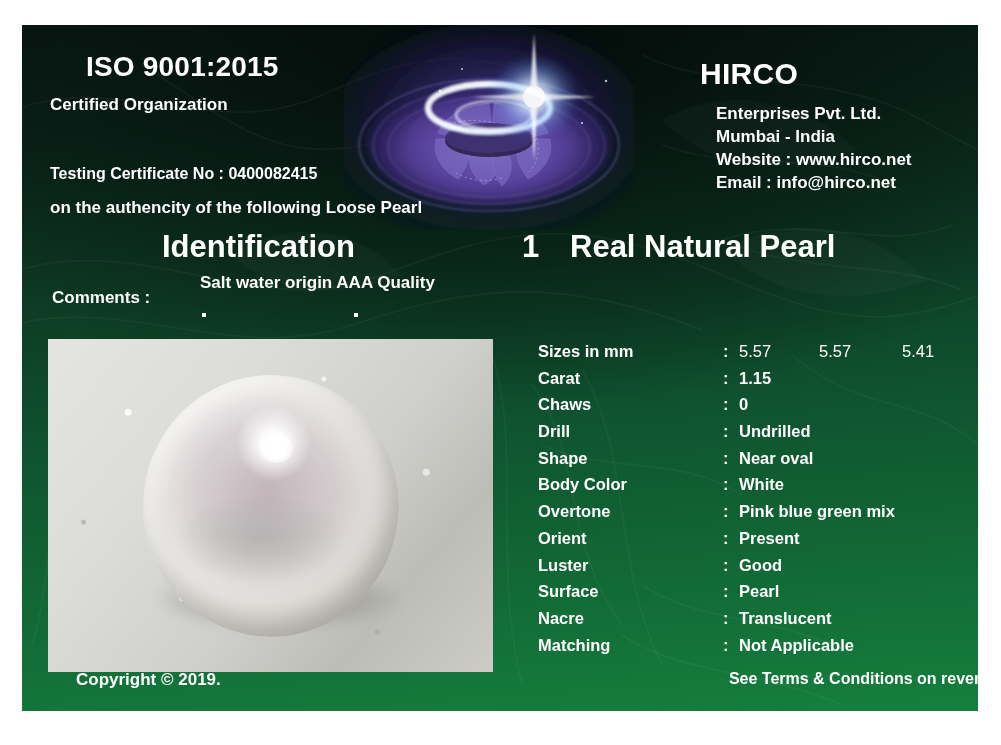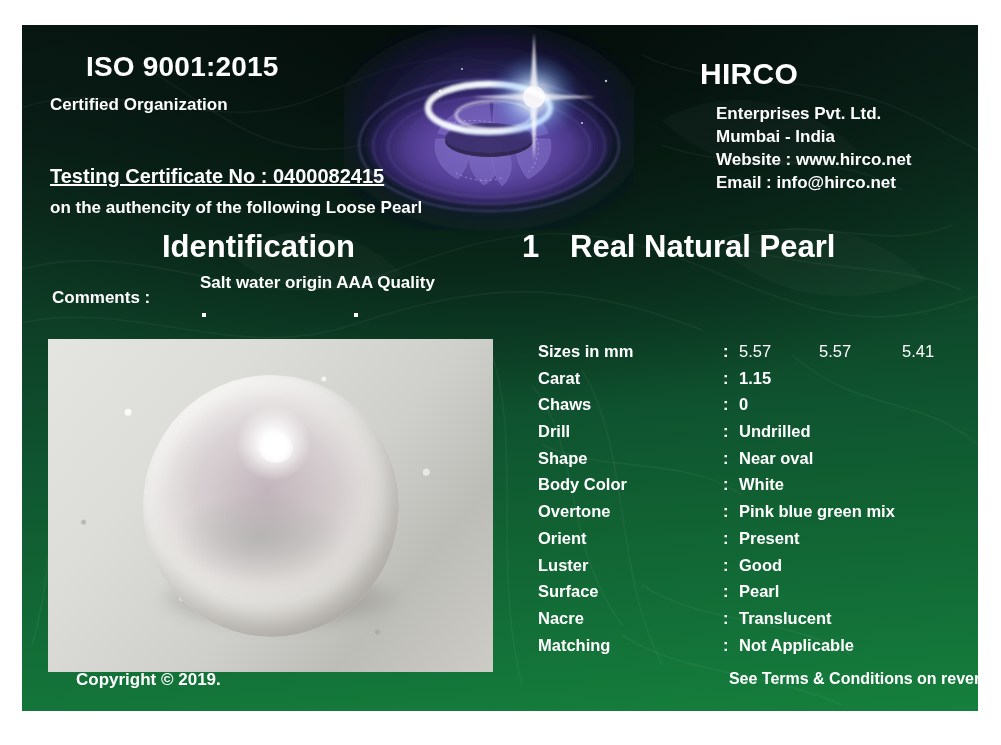--- a/index.html
+++ b/index.html
@@ -61,21 +61,21 @@
     font-size: 28px; font-weight: bold;
     letter-spacing: .2px;
     margin-left: 36px;
   }
   .iso-sub {
     left: 28px; top: 70px;
     font-size: 17px; font-weight: bold;
   }
   .cert-no {
     left: 28px; top: 140px;
-    font-size: 20px; font-weight: bold; text-decoration: underline;
+    font-size: 16px; font-weight: bold;
   }
   .cert-line2 {
     left: 28px; top: 173px;
     font-size: 17px; font-weight: bold;
   }
 
   .brand {
     left: 678px; top: 32px;
     font-size: 30px; font-weight: bold;
     letter-spacing: .3px;

